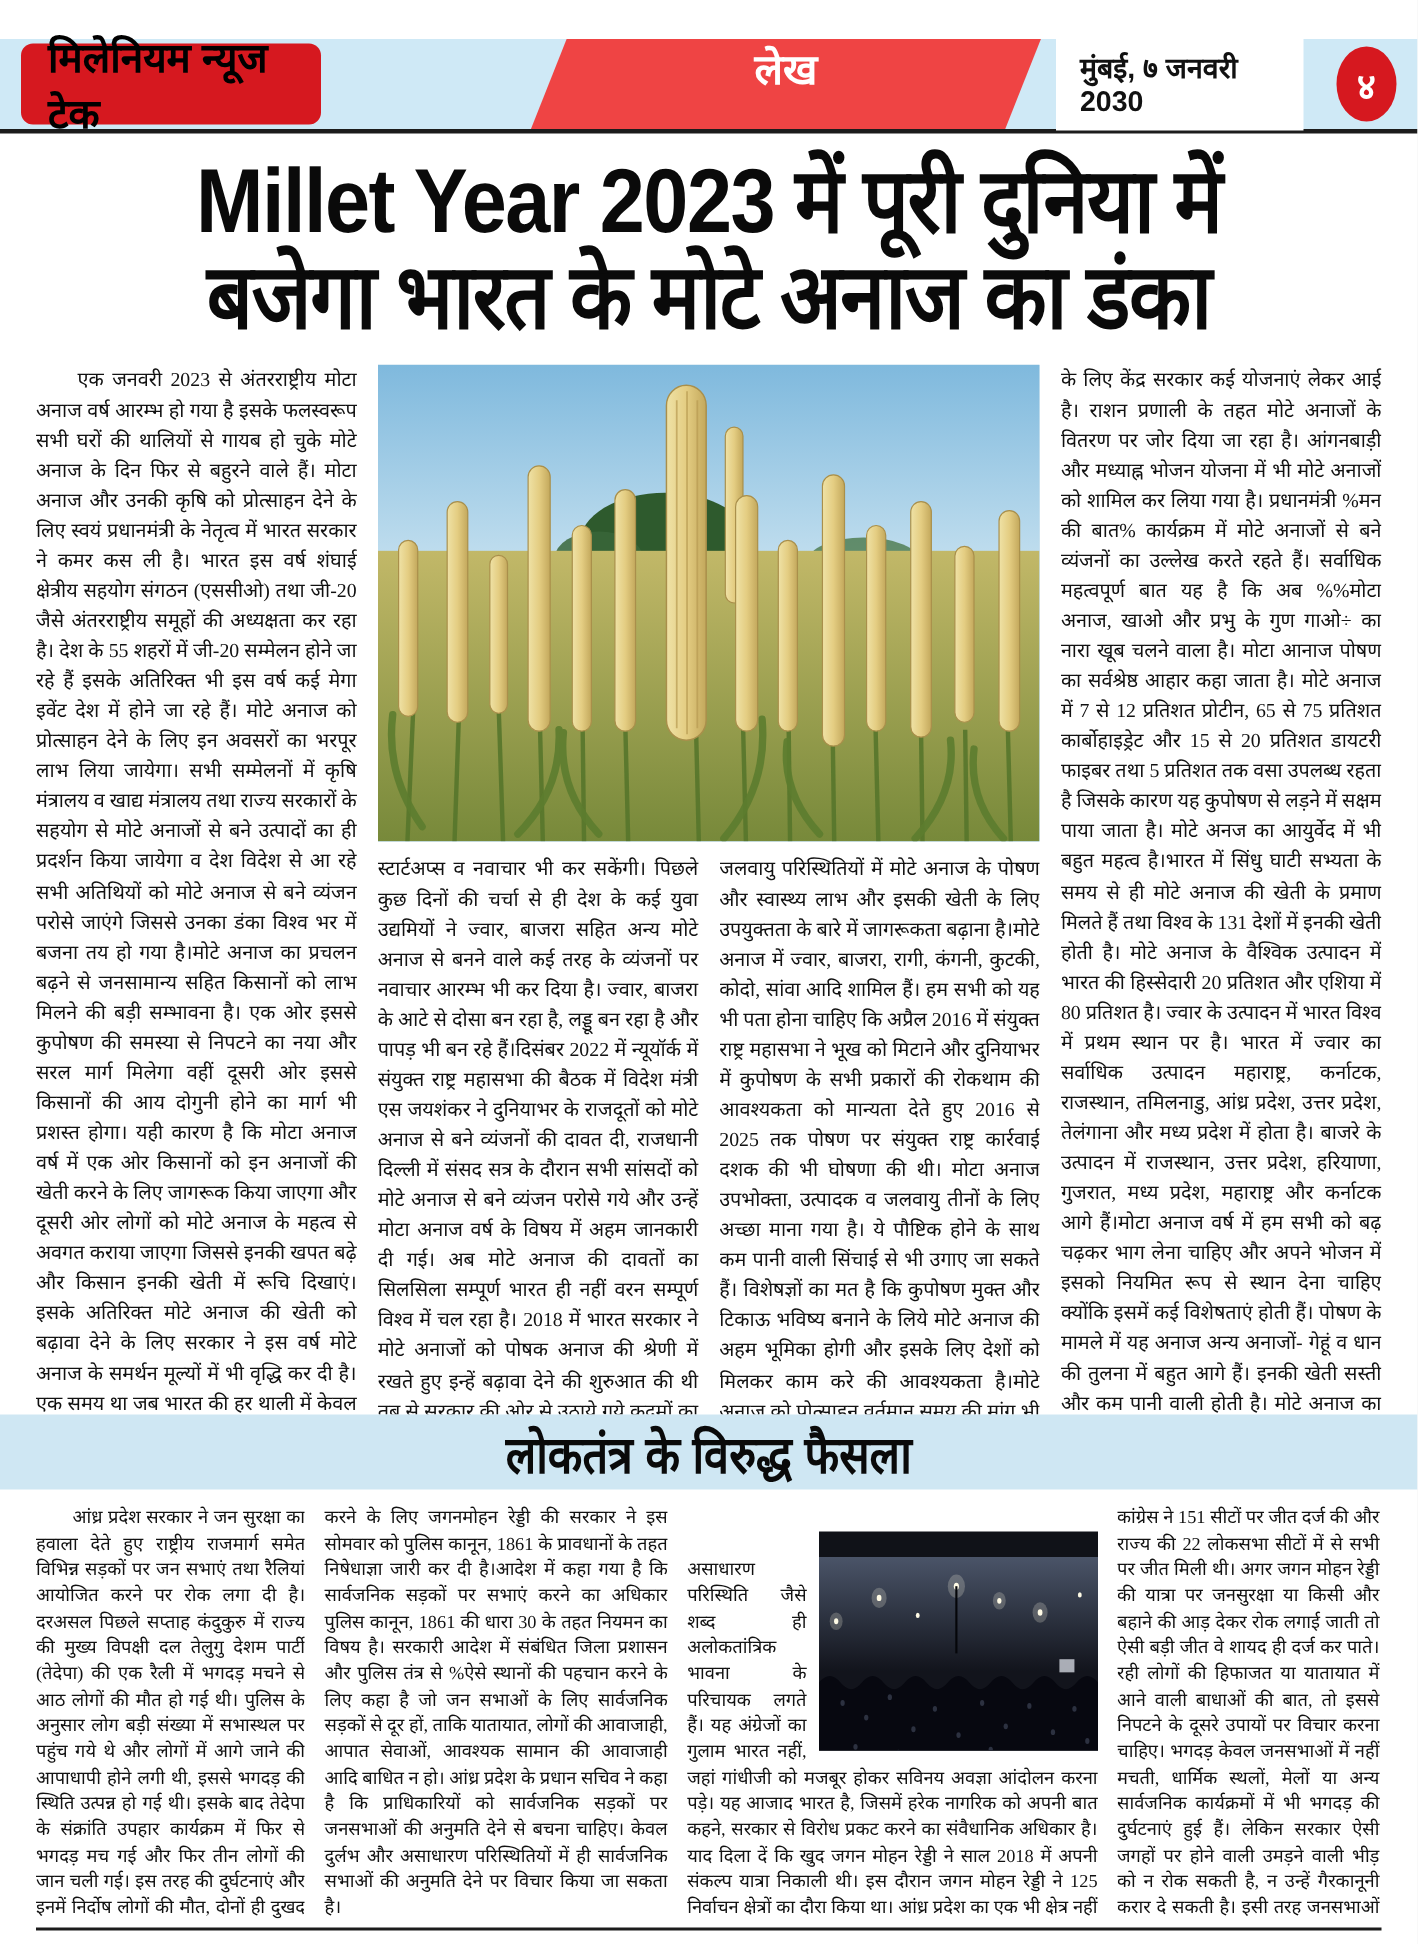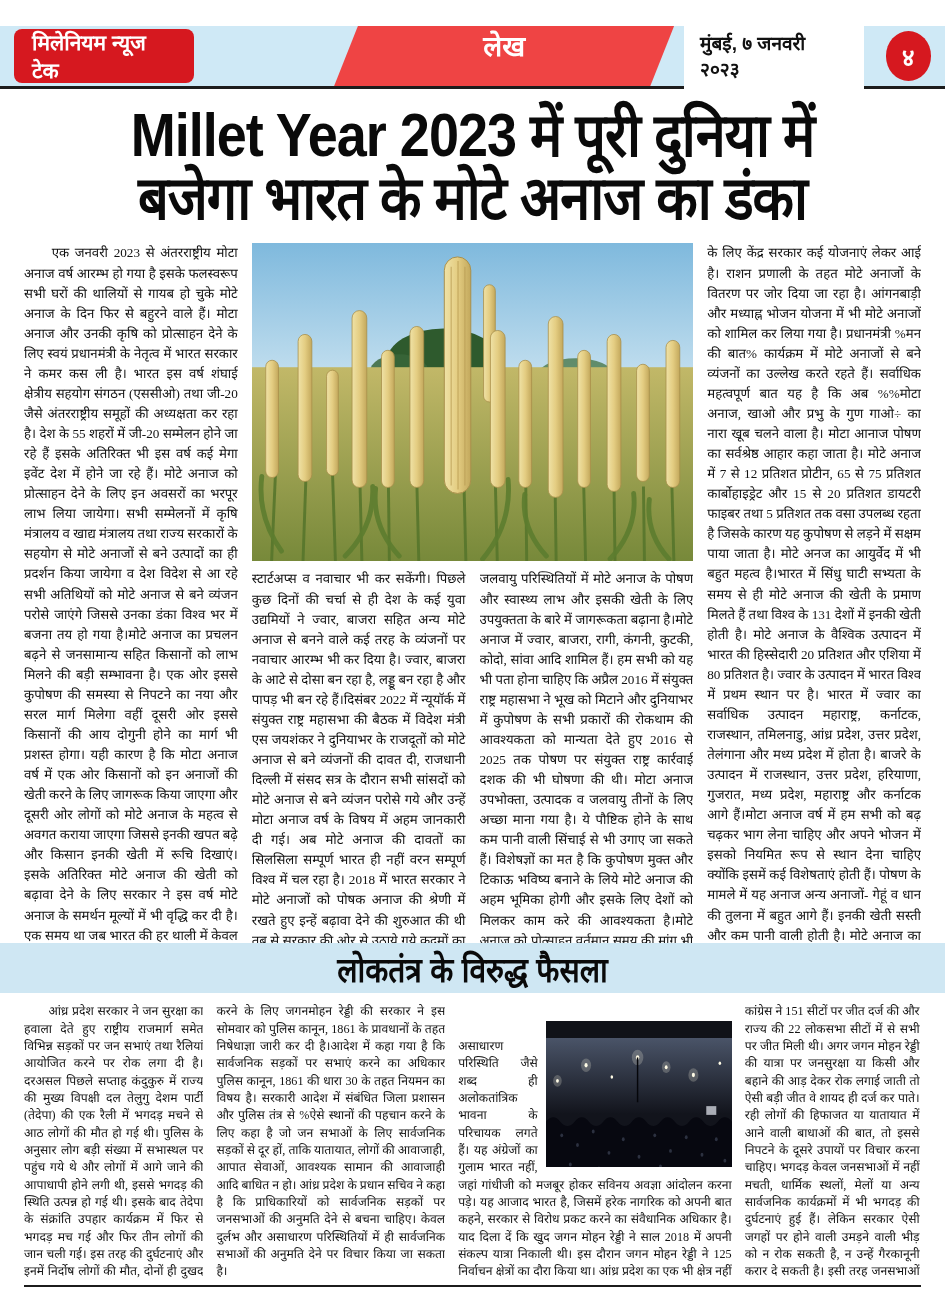--- a/index.html
+++ b/index.html
@@ -2,21 +2,21 @@
 <html><head>
 <meta charset="utf-8">
 <style>
   html,body{margin:0;padding:0;background:#e8e8e8;}
   body{width:945px;height:1296px;margin:0 auto;background:#ffffff;position:relative;overflow:hidden;
        font-family:"Liberation Serif","DejaVu Serif",serif;color:#111;}
   
   .header-wrap{margin-top:26px;border-bottom:3px solid #1c1c1c;}
   .header-strip{height:60px;background:#cfe9f6;display:flex;align-items:center;padding:0 14px;gap:10px;}
   .masthead-box{background:#d6181f;border-radius:8px;padding:4px 18px;height:46px;display:flex;align-items:center;}
-  .masthead-box span{color:#ffffff;font-family:"Liberation Sans","DejaVu Sans",sans-serif;font-weight:800;font-size:21px;letter-spacing:0;}
+  .masthead-box span{color:#000000;font-family:"Liberation Sans","DejaVu Sans",sans-serif;font-weight:800;font-size:27px;letter-spacing:0;}
   .section-box{background:#ef4444;height:60px;min-width:260px;margin-left:130px;display:flex;align-items:flex-start;justify-content:center;
                clip-path:polygon(7% 0,100% 0,93% 100%,0 100%);padding:0 40px;}
   .section-box span{color:#fff;font-family:"Liberation Sans","DejaVu Sans",sans-serif;font-weight:800;font-size:28px;}
   .date-box{background:#fff;margin-left:auto;padding:7px 16px;display:flex;align-items:center;}
   .date-box span{font-family:"Liberation Sans","DejaVu Sans",sans-serif;font-weight:700;font-size:19px;color:#111;}
   .page-circle{width:46px;height:50px;background:#d6181f;border-radius:50%;display:flex;align-items:center;justify-content:center;margin-left:12px;}
   .page-circle span{color:#fff;font-family:"Liberation Sans",sans-serif;font-weight:700;font-size:24px;}
   
   .headline{margin:14px 18px 0 18px;text-align:center;font-family:"Liberation Sans","DejaVu Sans",sans-serif;
             font-weight:800;font-size:54px;line-height:1.06;letter-spacing:-1px;color:#0a0a0a;
@@ -47,21 +47,21 @@
 
 <div class="header-wrap">
   <div class="header-strip">
     <div class="masthead-box">
       <span>मिलेनियम न्यूज टेक</span>
     </div>
     <div class="section-box">
       <span>लेख</span>
     </div>
     <div class="date-box">
-      <span>मुंबई, ७ जनवरी २०२३</span>
+      <span>मुंबई, ७ जनवरी 2030</span>
     </div>
     <div class="page-circle">
       <span>४</span>
     </div>
   </div>
 </div>
 
 <div class="headline">
   <div>Millet Year 2023 में पूरी दुनिया में</div>
   <div>बजेगा भारत के मोटे अनाज का डंका</div>

